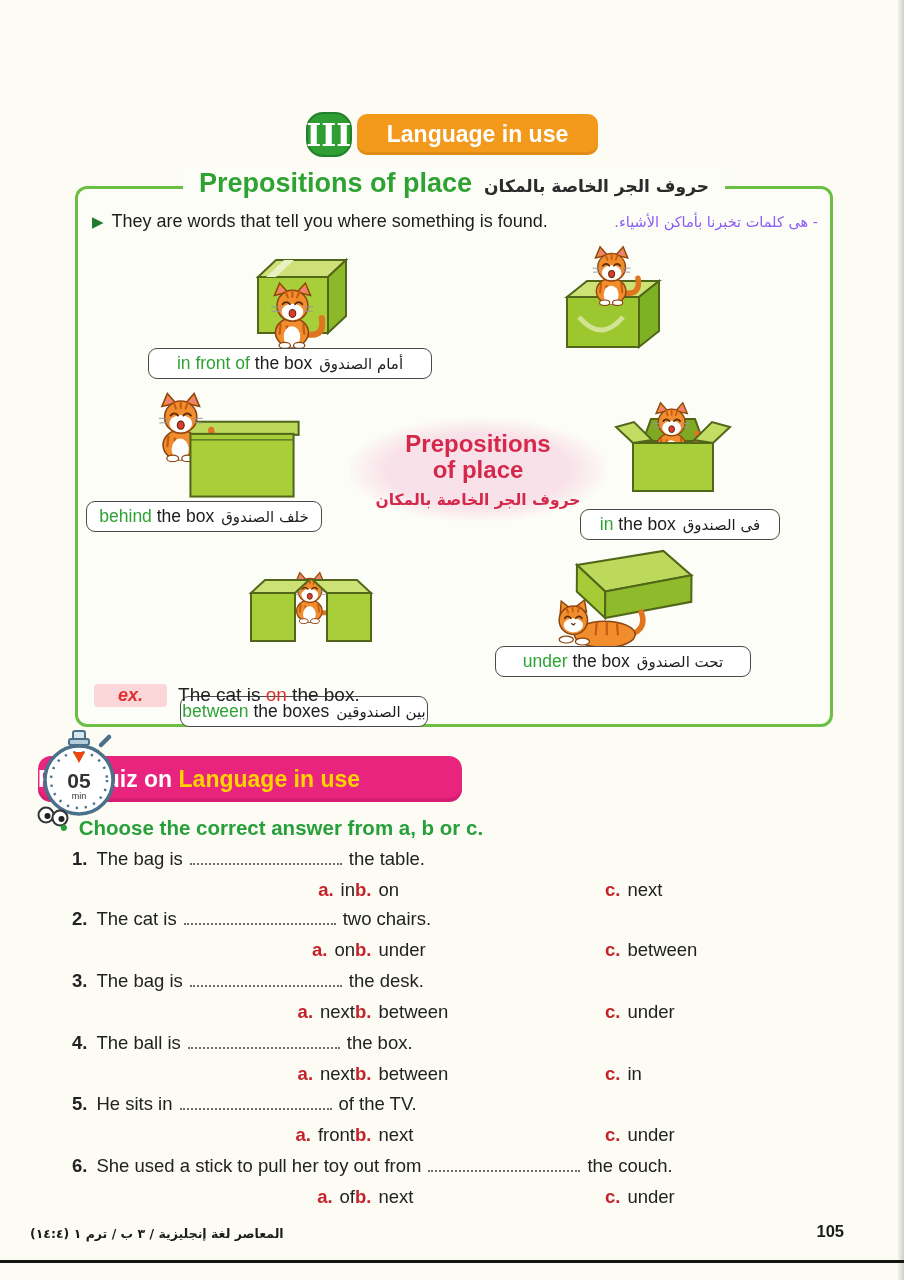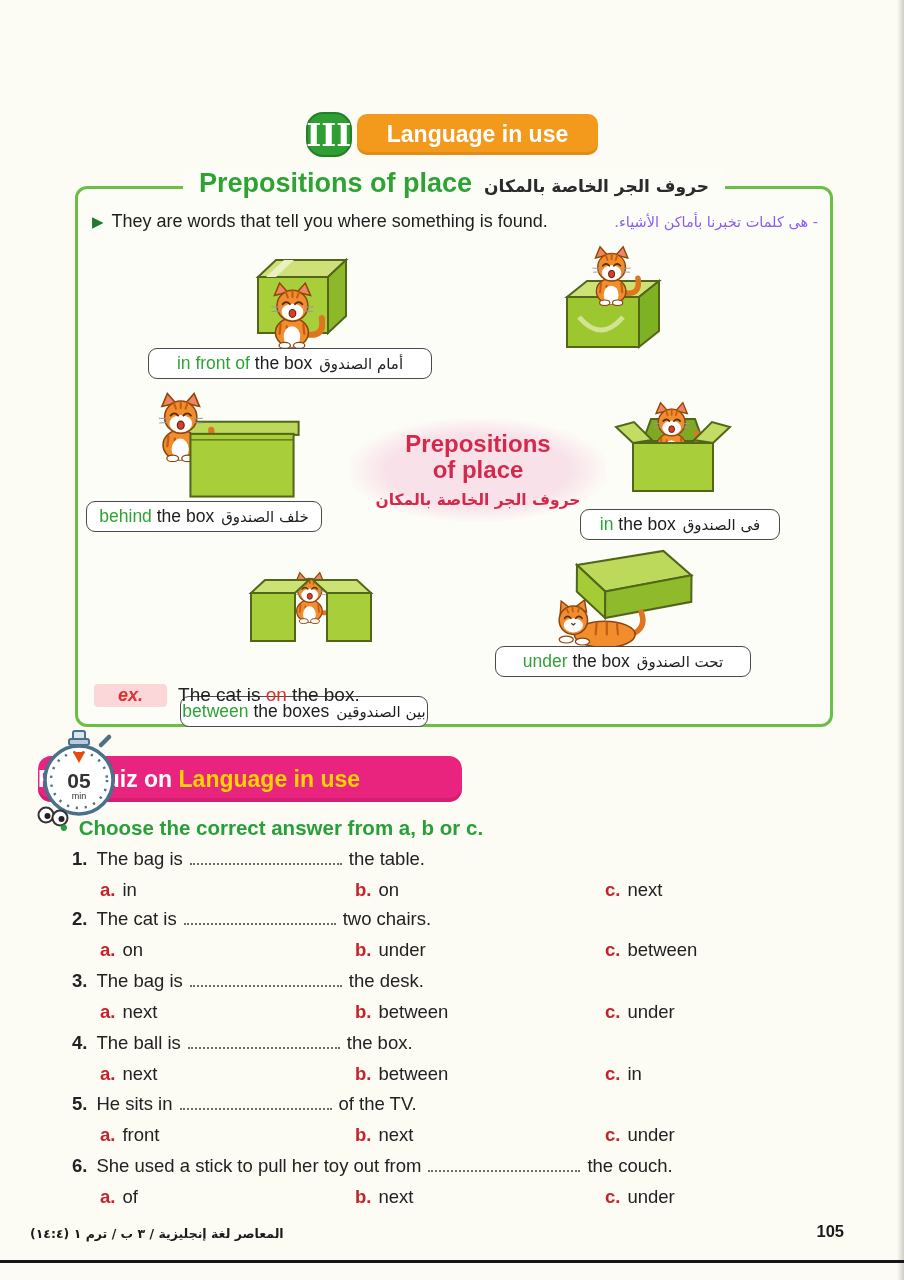--- a/index.html
+++ b/index.html
@@ -73,21 +73,21 @@
   
   .instr{position:absolute;left:60px;top:815px;color:#27a03b;font-weight:bold;font-size:20.5px;}
   .instr .dot{margin-right:11px;font-size:22px;}
   .q{position:absolute;left:72px;width:806px;}
   .q1{top:848px;}.q2{top:908px;}.q3{top:970px;}.q4{top:1032px;}.q5{top:1093px;}.q6{top:1155px;}
   .qline{font-size:18.5px;white-space:pre-wrap;}
   .qnum{font-weight:bold;margin-right:9px;}
   .blank{display:inline-block;width:152px;border-bottom:2px dotted #6a6a6a;height:13px;margin:0 7px;}
   .opts{display:flex;margin-top:9px;padding-left:28px;}
   .opt{font-size:18.5px;}
-  .opt-a{width:255px;}.opt-b{width:250px;}.opt-c{flex:1;}
+  .opt-a{width:255px;text-align:right;}.opt-b{width:250px;}.opt-c{flex:1;}
   .letter{color:#c4232b;font-weight:bold;margin-right:7px;}
 
   
   .book-info{position:absolute;left:30px;top:1226px;font-size:12.5px;font-weight:bold;color:#1b1b1b;}
   .page-num{position:absolute;right:60px;top:1222px;font-size:16.5px;font-weight:bold;color:#1b1b1b;}
   .footer-line{position:absolute;left:0;right:0;top:1260px;height:3px;background:#151515;}
 
   svg text{font-family:"Liberation Sans",sans-serif;}
 </style>
 </head>

